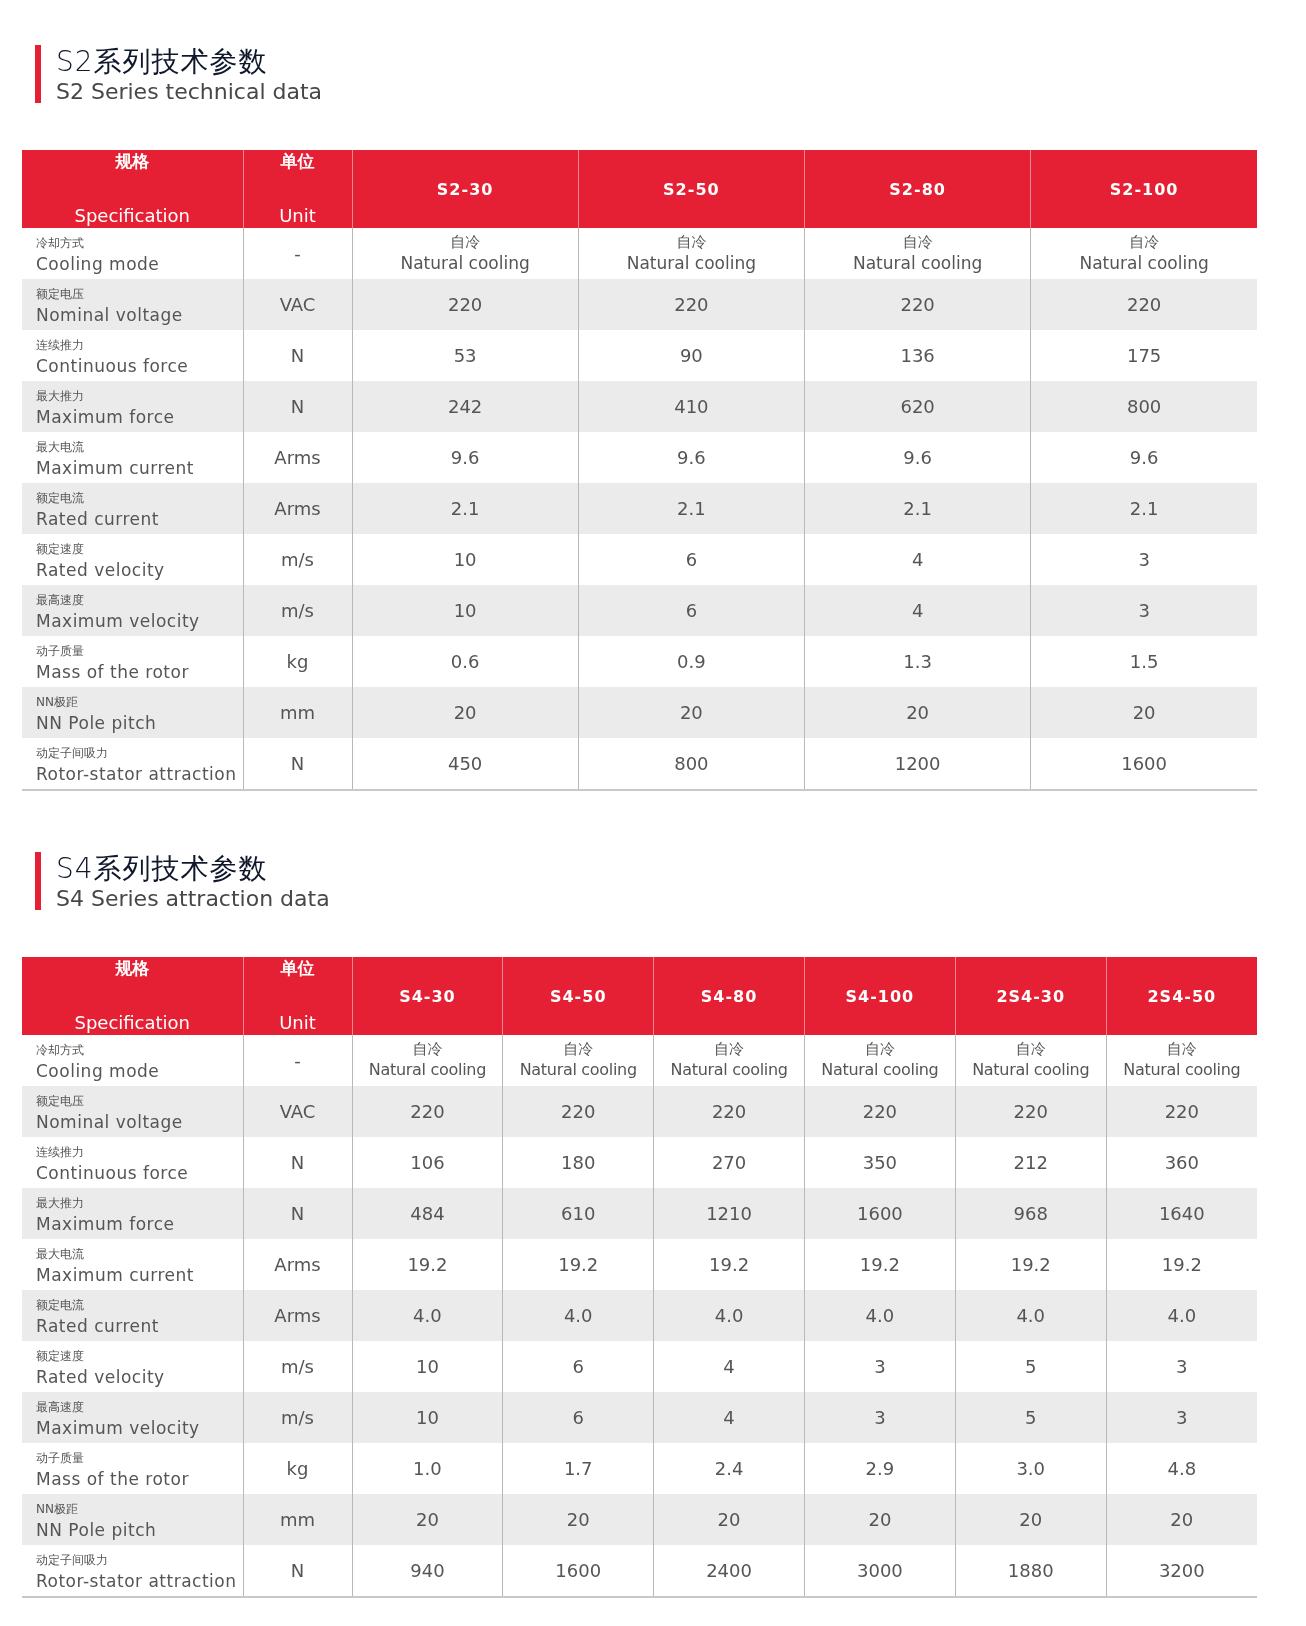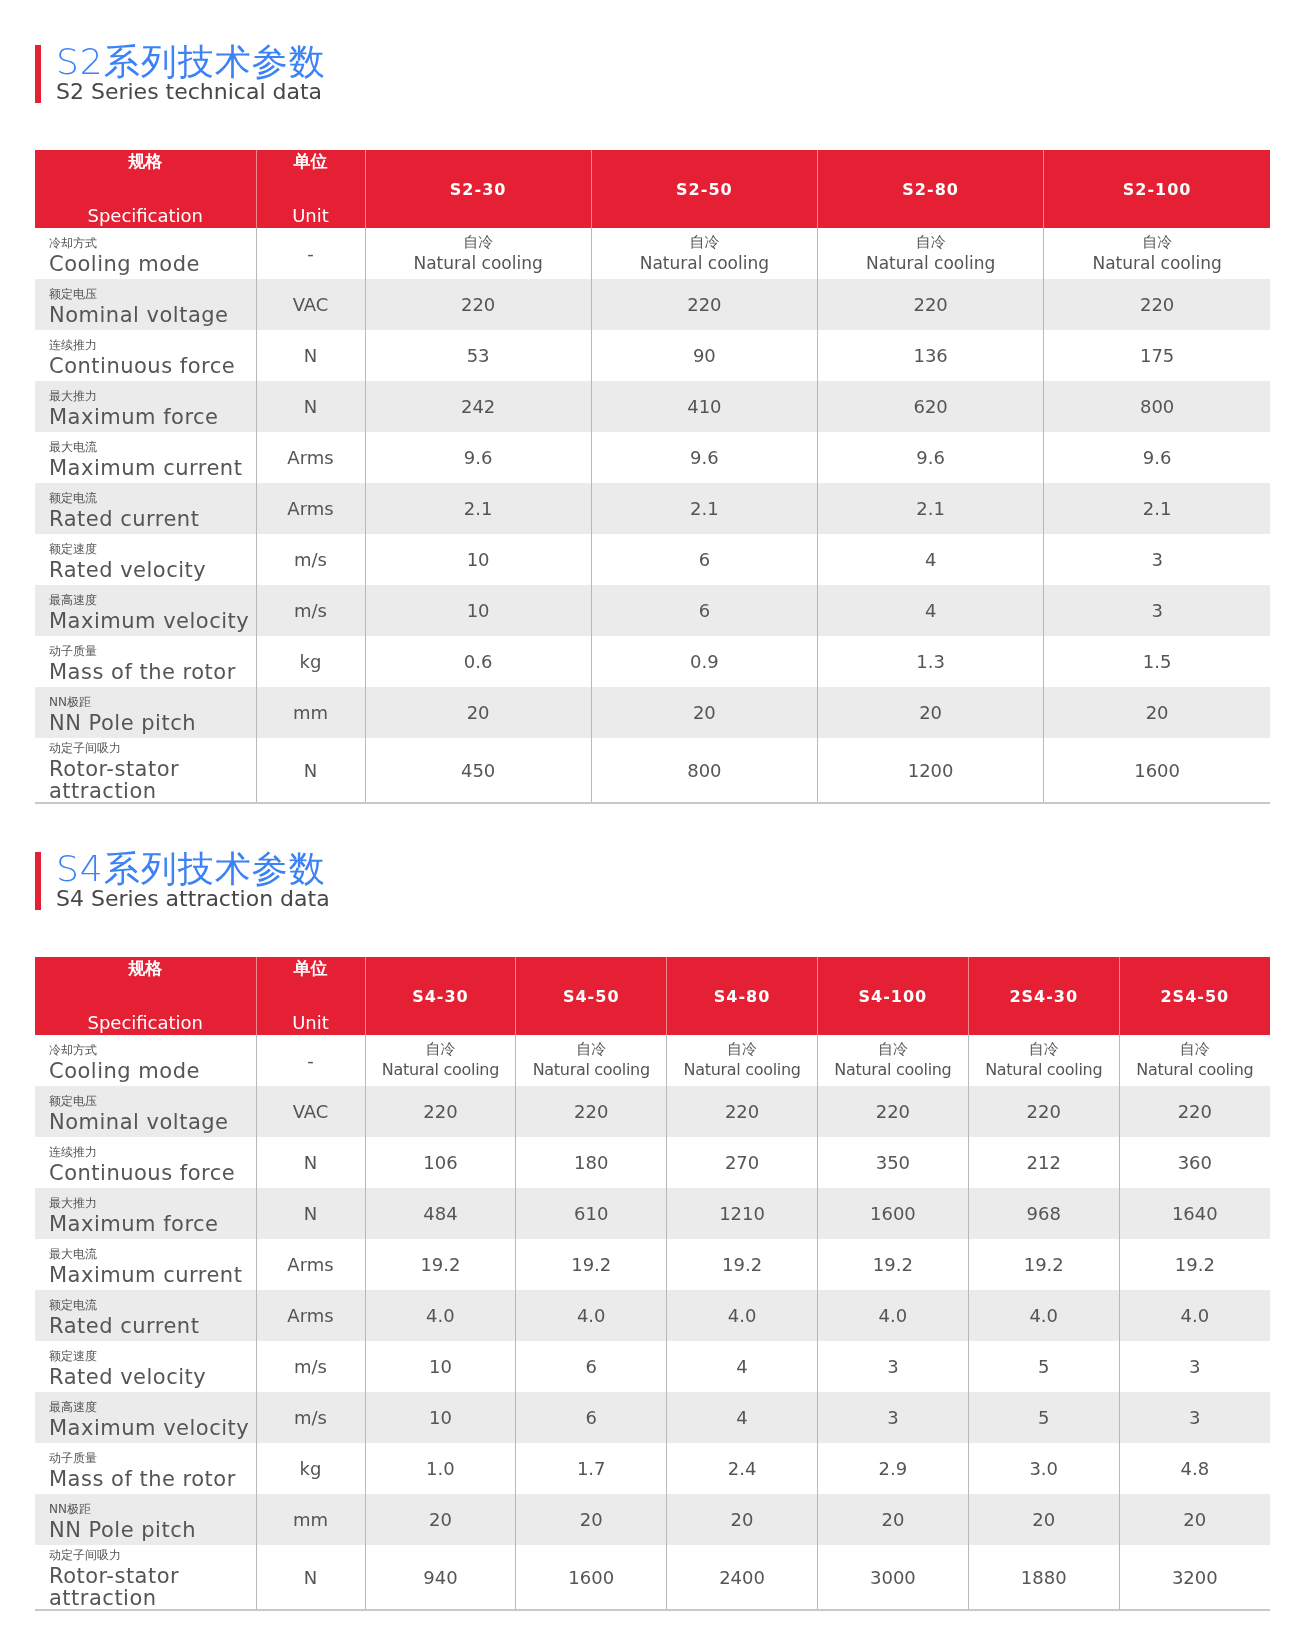--- a/index.html
+++ b/index.html
@@ -1,37 +1,37 @@
 <!DOCTYPE html>
 <html><head>
 <meta charset="utf-8">
 <style>
   html, body { margin: 0; padding: 0; background: #ffffff; }
   body { width: 1306px; height: 1626px; position: relative; overflow: hidden;
          font-family: "DejaVu Sans", "Liberation Sans", sans-serif; color: #4a4a4a; }
   .section-title { position: absolute; left: 35px; }
   .title-bar { position: absolute; left: 0; top: 0; width: 6px; height: 58px; background: #e52034; }
-  .title-cn { position: absolute; left: 21px; top: 0; font-size: 36px; line-height: 34px; white-space: nowrap;
-              color: #3b82f6; font-weight: 300; letter-spacing: 1px; }
+  .title-cn { position: absolute; left: 21px; top: 0; font-size: 28px; line-height: 34px; white-space: nowrap;
+              color: #0f172a; font-weight: 300; letter-spacing: 1px; }
   .title-en { position: absolute; left: 21px; top: 34px; font-size: 22px; line-height: 26px; white-space: nowrap;
               color: #474747; }
-  table.spec { position: absolute; left: 35px; width: 1235px; border-collapse: collapse; table-layout: fixed; }
+  table.spec { position: absolute; left: 22px; width: 1235px; border-collapse: collapse; table-layout: fixed; }
   table.spec th { background: #e52034; color: #ffffff; height: 57px; padding: 0; text-align: center;
                   border-left: 1px solid #f08890; font-weight: normal; }
   table.spec th:first-child { border-left: none; }
   .th-cn { display: block; font-size: 17px; line-height: 22px; font-weight: bold; }
   .th-en { display: block; font-size: 18px; line-height: 24px; margin-top: 32px; }
   .th-model { font-size: 16px; font-weight: bold; letter-spacing: 1px; }
   table.spec td { height: 51px; padding: 0; text-align: center; font-size: 18px; color: #555555;
                   border-left: 1px solid #b8b8b8; }
   table.spec td:first-child { border-left: none; text-align: left; padding-left: 14px; }
   table.spec tr.grey td { background: #ebebeb; }
   table.spec tr.last td { border-bottom: 2px solid #c8c8c8; }
   .row-cn { display: block; font-size: 12px; line-height: 20px; color: #555555; }
-  .row-en { display: block; font-size: 21px; line-height: 22px; color: #555555; letter-spacing: 0.5px; }
+  .row-en { display: block; font-size: 17px; line-height: 22px; color: #555555; letter-spacing: 0.5px; }
   .cell-cn { display: block; font-size: 15px; line-height: 19px; }
   .cell-en { display: block; font-size: 17px; line-height: 22px; white-space: nowrap; }
   table.s4 td .cell-en { font-size: 16px; letter-spacing: -0.3px; }
   td.unit { font-size: 17px; }
 </style>
 </head>
 <body>
 
 <div class="section-title" style="top:45px;">
   <div class="title-bar"></div>

